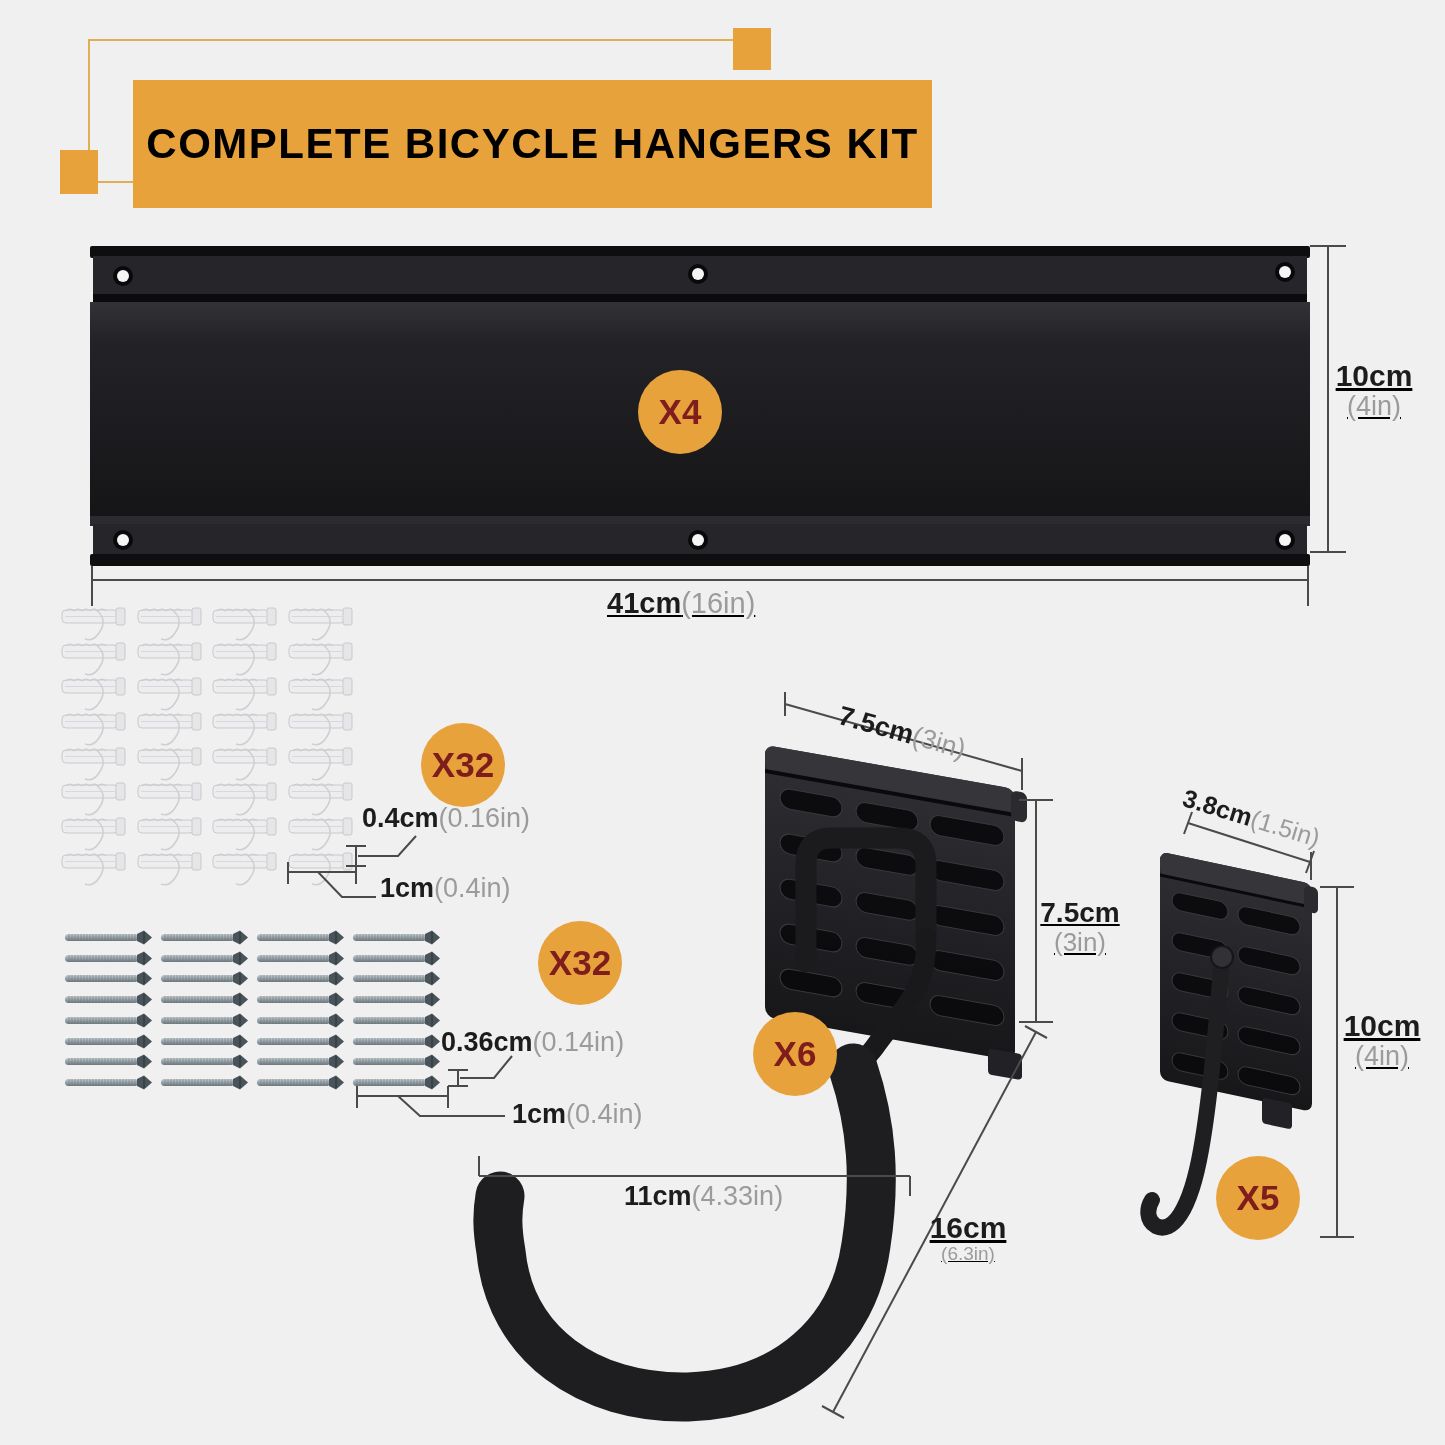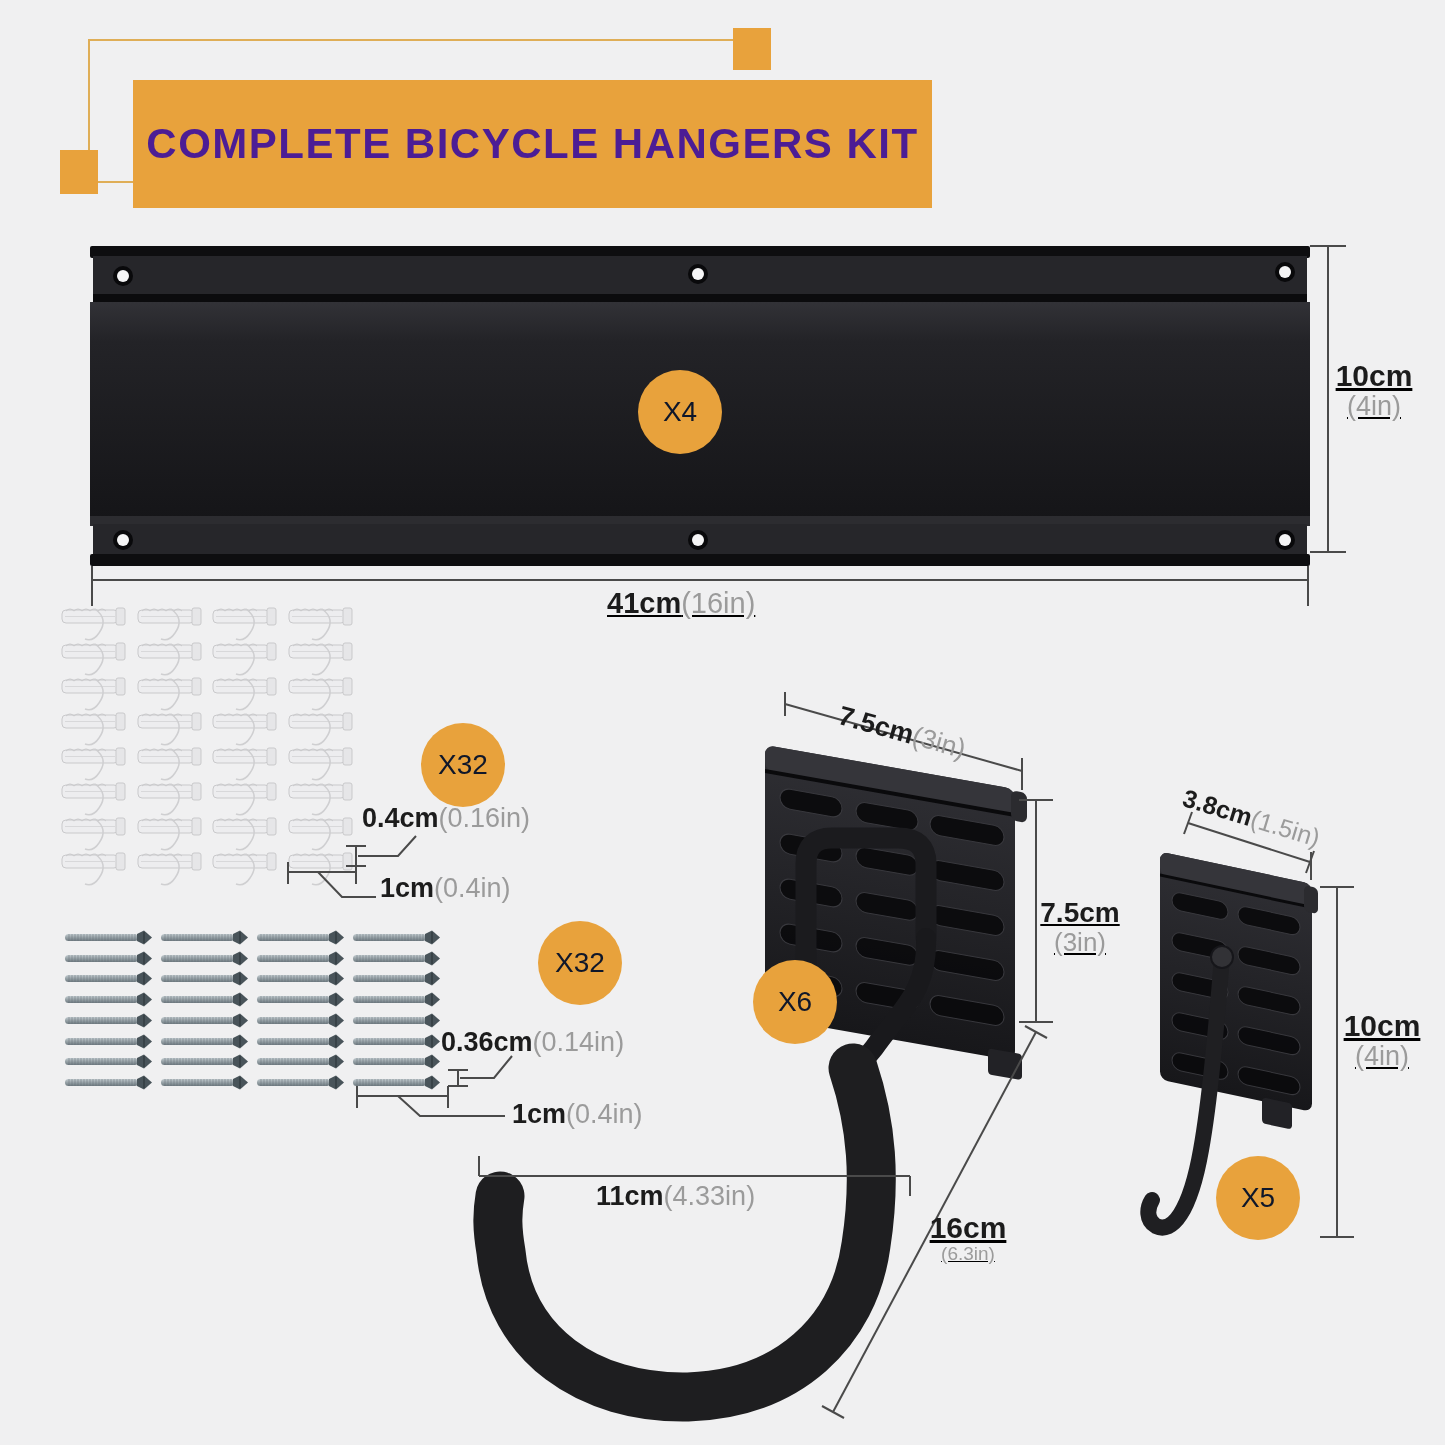--- a/index.html
+++ b/index.html
@@ -10,27 +10,27 @@
   }
   #scene{position:absolute;left:0;top:0;}
   
   .deco{position:absolute;background:#E8A23C;}
   .deco-line{position:absolute;background:#DFAE57;}
   #banner{
     position:absolute;left:133px;top:80px;width:799px;height:128px;
     background:#E8A23C;display:flex;align-items:center;justify-content:center;
   }
   #banner h1{
-    margin:0;color:#4c1d95;font-size:42px;font-weight:700;letter-spacing:1.5px;
+    margin:0;color:#000000;font-size:42px;font-weight:700;letter-spacing:1.5px;
     font-family:"Liberation Sans","DejaVu Sans",sans-serif;white-space:nowrap;
   }
   
   .badge{
     position:absolute;width:84px;height:84px;border-radius:50%;
-    background:#E8A23C;color:#0f172a;font-weight:400;font-size:28px;
+    background:#E8A23C;color:#7f1d1d;font-weight:700;font-size:35px;
     display:flex;align-items:center;justify-content:center;letter-spacing:0px;
   }
   
   .dim{position:absolute;white-space:nowrap;font-size:27px;line-height:1.08;}
   .dim .b{color:#1C1C1C;font-weight:700;}
   .dim .g{color:#9B9B9B;font-weight:400;}
   .dim.stack{text-align:center;text-decoration:underline;}
   .dim.stack .b,.dim.stack .g{display:block;}
   .rot{transform-origin:0 0;}
 </style>
@@ -285,21 +285,21 @@
   <div class="deco-line" style="left:98px;top:181px;width:36px;height:2px;"></div>
   <div class="deco" style="left: 733px; top: 28px; width: 38px; height: 42px; background: rgb(232, 162, 60);"></div>
   <div class="deco" style="left: 60px; top: 150px; width: 38px; height: 44px; background: rgb(232, 162, 60);"></div>
   <div id="banner" style="background: rgb(232, 162, 60);">
     <h1>COMPLETE BICYCLE HANGERS KIT</h1>
   </div>
 
   <div class="badge" style="left: 638px; top: 370px; background: rgb(232, 162, 60);">X4</div>
   <div class="badge" style="left: 421px; top: 723px; background: rgb(232, 162, 60);">X32</div>
   <div class="badge" style="left: 538px; top: 921px; background: rgb(232, 162, 60);">X32</div>
-  <div class="badge" style="left: 753px; top: 960px; background: rgb(232, 162, 60);">X6</div>
+  <div class="badge" style="left: 753px; top: 1012px; background: rgb(232, 162, 60);">X6</div>
   <div class="badge" style="left: 1216px; top: 1156px; background: rgb(232, 162, 60);">X5</div>
 
   <div class="dim stack" style="left:1332px;top:360px;width:84px;font-size:30px;">
     <span class="b">10cm</span>
       <span class="g" style="font-size:27px;">(4in)</span>
   </div>
   <div class="dim" style="left:607px;top:588px;font-size:29px;text-decoration:underline;">
     <span class="b">41cm</span><span class="g">(16in)</span>
   </div>
 
@@ -317,21 +317,21 @@
     <span class="b">1cm</span><span class="g">(0.4in)</span>
   </div>
 
   <div class="dim rot" style="left:795px;top:688px;width:230px;text-align:center;transform:rotate(15.5deg);">
     <span class="b">7.5cm</span><span class="g">(3in)</span>
   </div>
   <div class="dim stack" style="left:1032px;top:898px;width:96px;font-size:28px;">
     <span class="b">7.5cm</span>
       <span class="g" style="font-size:26px;">(3in)</span>
   </div>
-  <div class="dim" style="left:596px;top:1182px;">
+  <div class="dim" style="left:624px;top:1182px;">
     <span class="b">11cm</span><span class="g">(4.33in)</span>
   </div>
   <div class="dim stack" style="left:916px;top:1212px;width:104px;font-size:30px;">
     <span class="b">16cm</span>
       <span class="g" style="font-size:19px;">(6.3in)</span>
   </div>
 
   <div class="dim rot" style="left:1186px;top:784px;width:145px;text-align:center;font-size:25px;transform:rotate(17deg);">
     <span class="b">3.8cm</span><span class="g">(1.5in)</span>
   </div>

